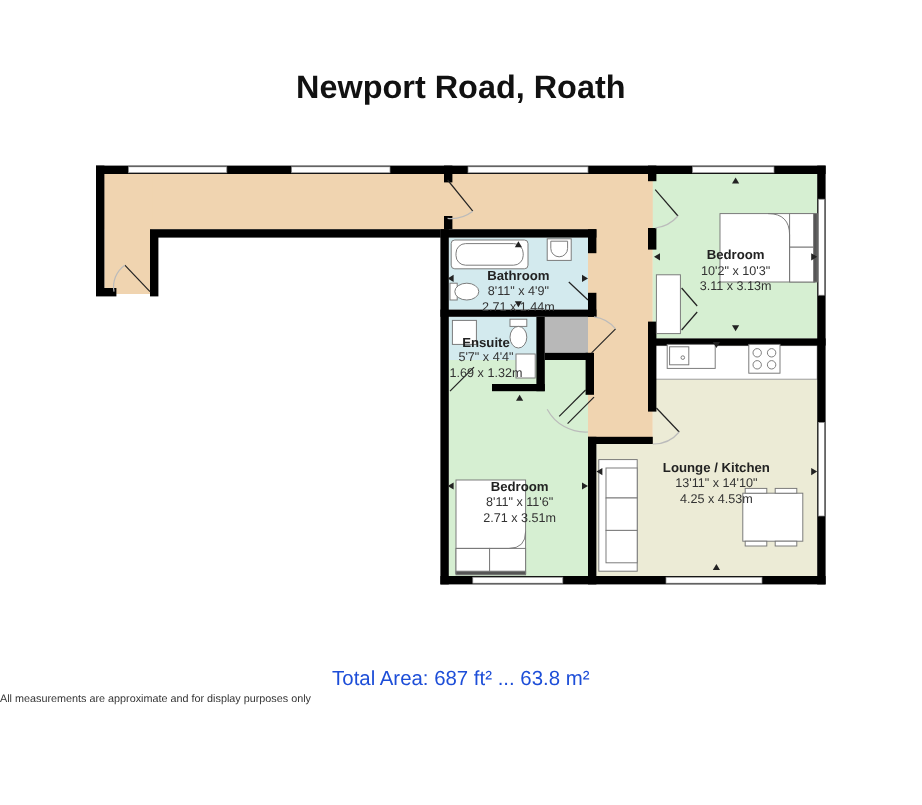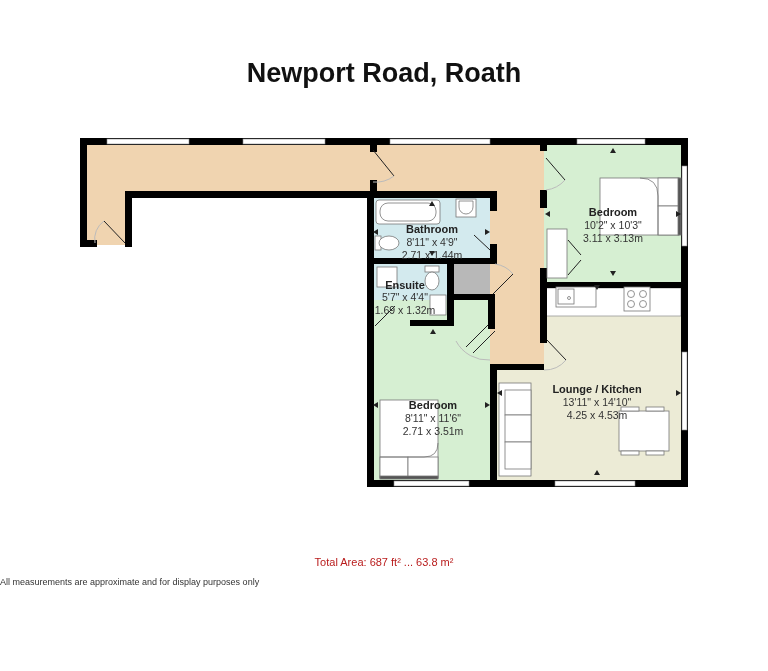--- a/index.html
+++ b/index.html
@@ -1,21 +1,21 @@
 <!DOCTYPE html>
 <html><head>
 <meta charset="utf-8">
 <style>
   html, body { margin: 0; padding: 0; background: #ffffff; }
   body { width: 768px; height: 671px; position: relative; overflow: hidden; font-family: "Liberation Sans", sans-serif; }
   .title { position: absolute; left: 0; width: 768px; top: 58px; text-align: center; font-size: 27px; font-weight: bold; color: #111; }
   .plan { position: absolute; left: 0; top: 0; }
   .room-label { font-family: "Liberation Sans", sans-serif; font-weight: bold; font-size: 11px; fill: #222; text-anchor: middle; }
   .room-dim { font-family: "Liberation Sans", sans-serif; font-size: 10.5px; fill: #333; text-anchor: middle; }
-  .total { position: absolute; left: 0; width: 768px; top: 556px; text-align: center; font-size: 11px; color: #b91c1c; }
+  .total { position: absolute; left: 0; width: 768px; top: 556px; text-align: center; font-size: 17px; color: #1d4ed8; }
   .disclaimer { position: absolute; left: 0; width: 768px; top: 577px; text-align: left; font-size: 9px; color: #333; }
 </style>
 </head>
 <body>
 
 <div class="title">Newport Road, Roath</div>
 
 <svg class="plan" width="768" height="671" viewBox="0 0 768 671">
 
   <g>

